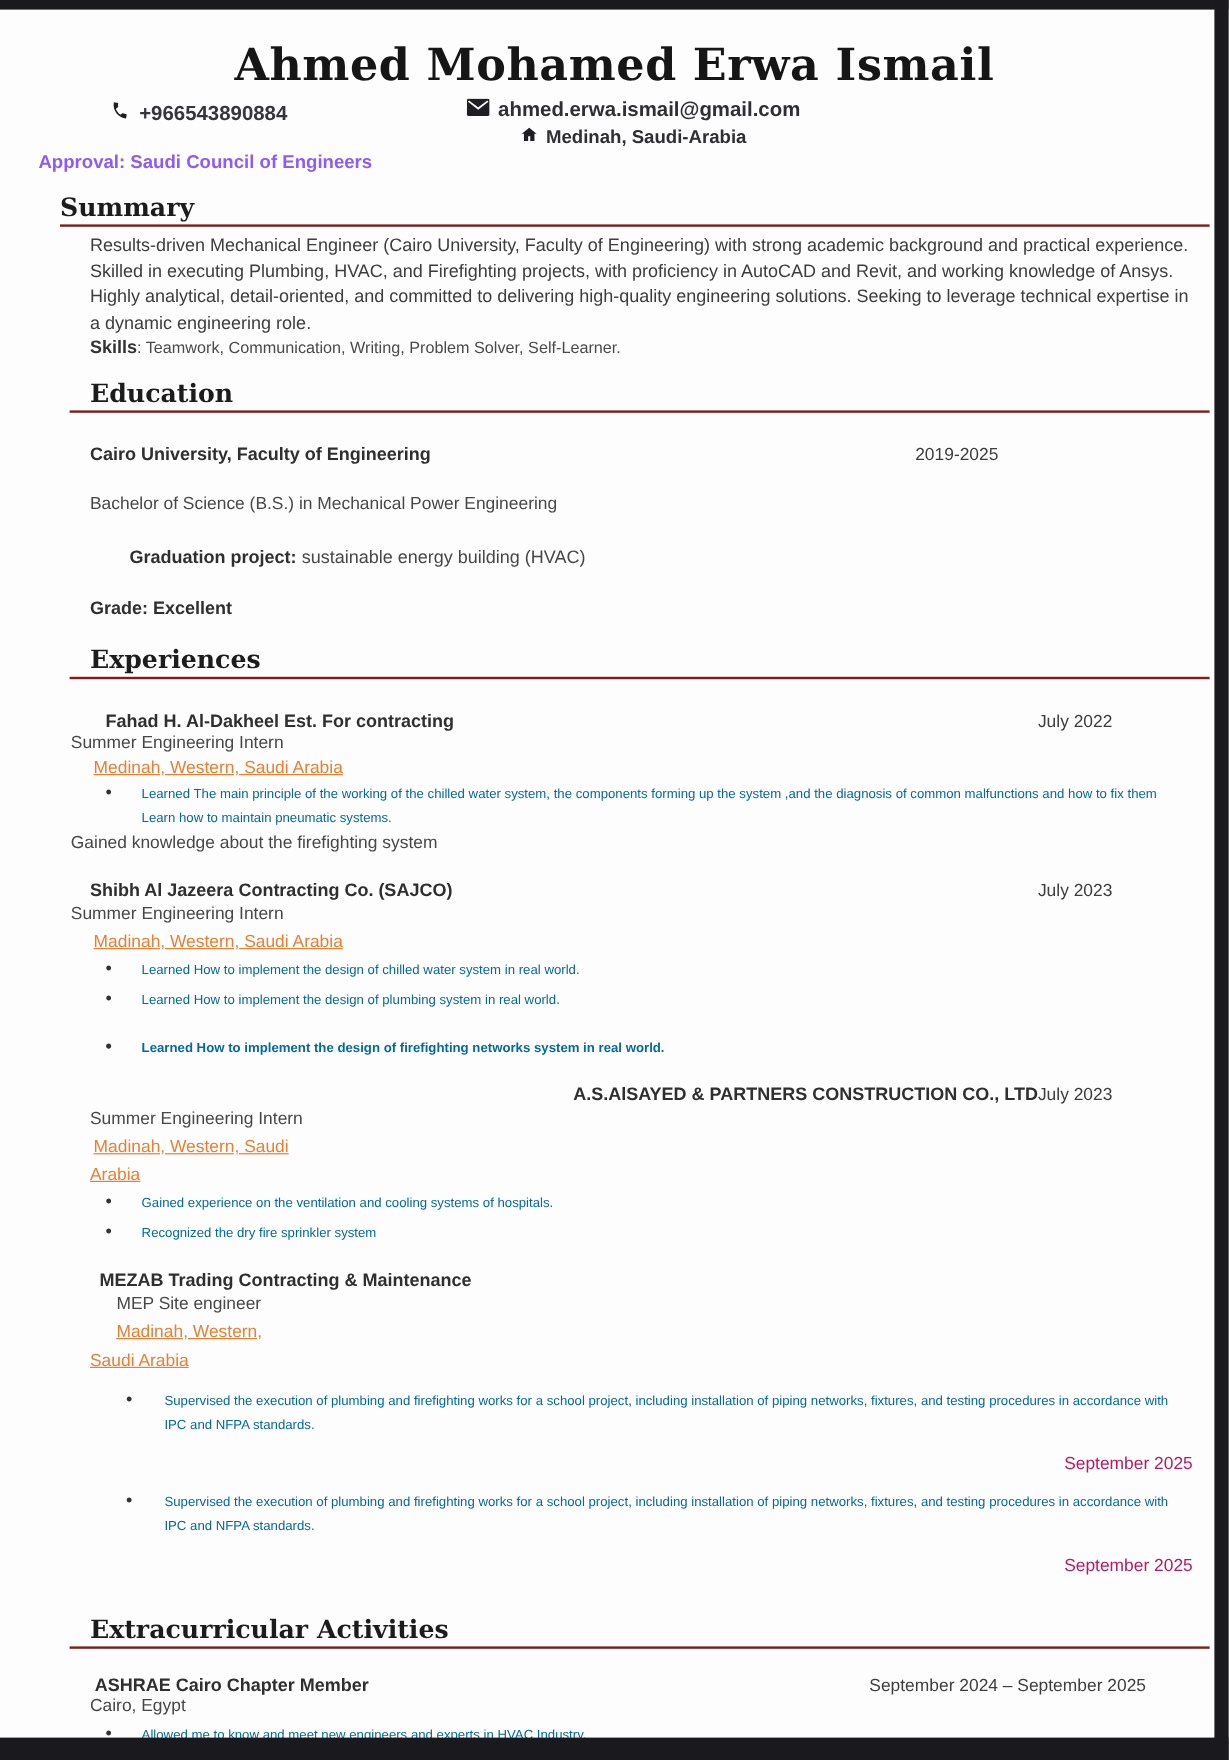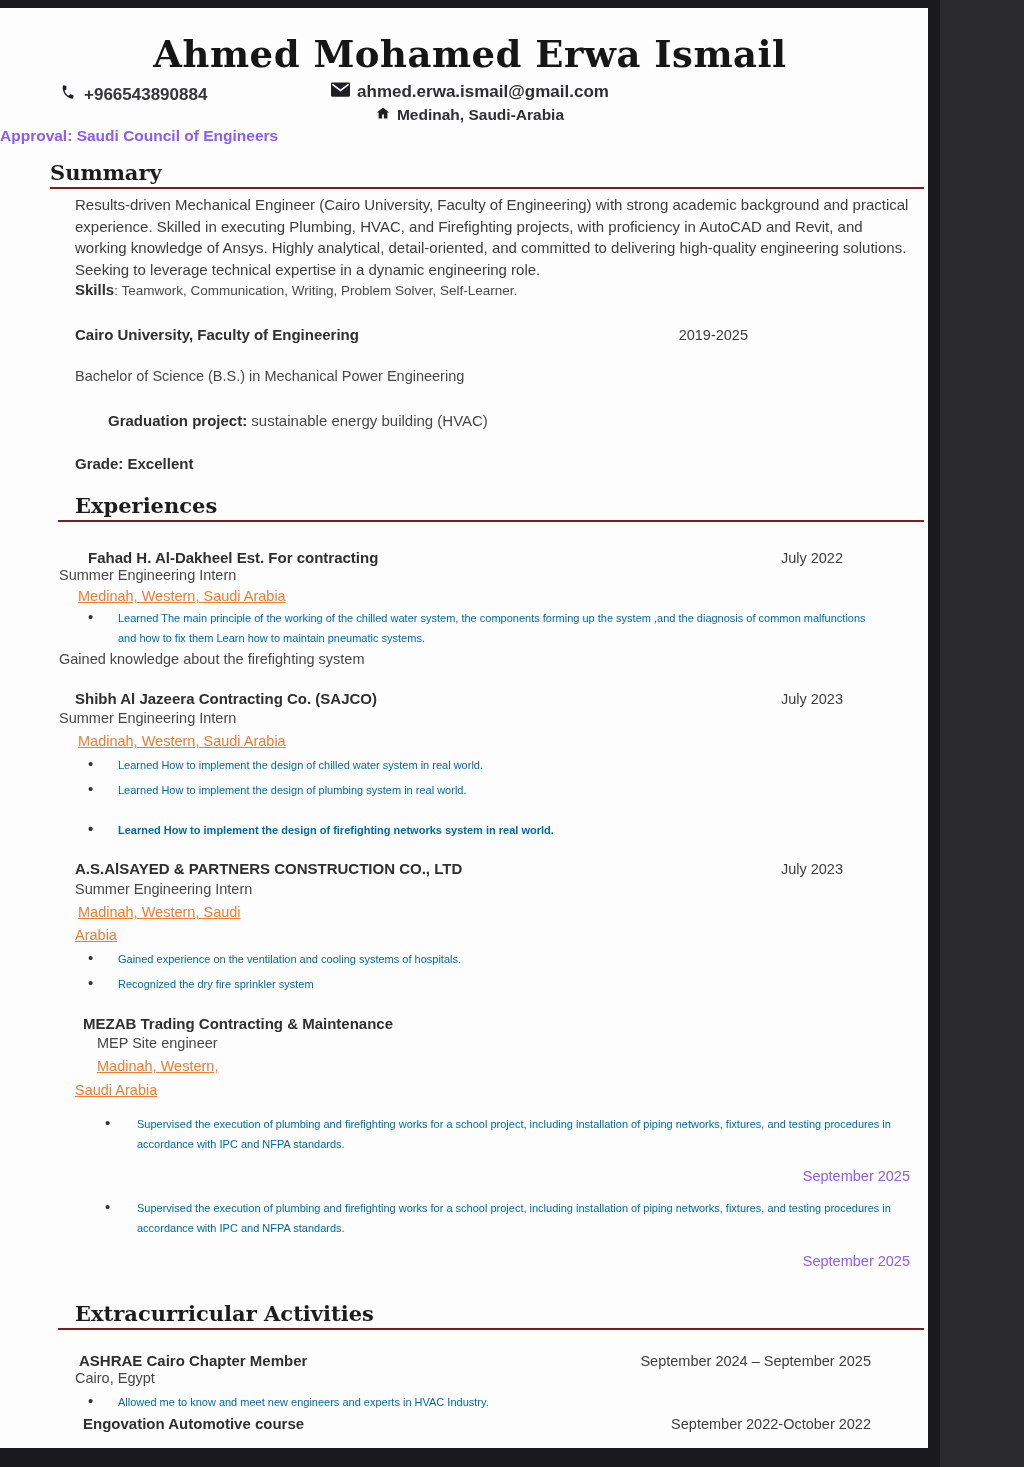--- a/index.html
+++ b/index.html
@@ -1,34 +1,34 @@
 <!DOCTYPE html>
 <html><head>
 <meta charset="utf-8">
 <style>
   * { margin:0; padding:0; box-sizing:border-box; }
   html,body { background:#2a2a2e; }
   .page {
-    position:relative; width:940px; height:1467px;
+    position:relative; width:1024px; height:1467px;
     background:#fdfdfd; overflow:hidden;
     font-family:"Liberation Sans", sans-serif;
     color:#3d3d3d;
   }
   .band { position:absolute; background:#1a1a1e; z-index:5; }
   .band-top { top:0; left:0; width:100%; height:8px; }
   .band-right { top:0; right:0; width:12px; height:100%; }
   .band-bottom { bottom:0; left:0; width:100%; height:19px; }
 
   
   .name {
     margin-top:32px; text-align:center;
     font-family:"DejaVu Serif", serif; font-weight:bold;
     font-size:37px; line-height:44px; color:#161616; letter-spacing:.5px;
   }
-  .contact { position:relative; margin-top:4px; }
+  .contact { position:relative; margin-top:4px;margin-left:32px; }
   .phone-row {
     position:absolute; left:60px; top:4px;
     display:flex; align-items:center; gap:8px;
     font-weight:bold; font-size:17px; color:#35353b;
   }
   .center-col { text-align:left; }
   .contact-line {
     display:flex; align-items:center; justify-content:center; gap:7px;
     font-weight:bold; color:#2e2e33;
   }
@@ -54,21 +54,21 @@
   .btitle { font-weight:bold; font-size:15px; color:#2f2f2f; }
   .date { font-size:14.5px; color:#3d3d3d; white-space:nowrap; }
   .plain { font-size:14.5px; line-height:19px; color:#474747; }
   .orange { color:#ED7D31; font-size:14.5px; line-height:19px;text-decoration:underline; }
 
   .bullet { position:relative; margin:2px 55px 2px 75px; padding-left:43px; font-size:11px; line-height:20px; color:#0369a1; }
   .bullet::before { content:"\2022"; position:absolute; left:13px; top:-1px; font-size:15px; color:#333; }
   .bullet.deep { margin:0 30px 0 75px; padding-left:62px; }
   .bullet.deep::before { left:30px; }
 
-  .date-right { text-align:right; margin-right:30px; font-size:14.5px; line-height:19px; color:#8b5cf6; }
+  .date-right { text-align:right; margin-right:30px; font-size:14.5px; line-height:19px; color:#be185d; }
 </style>
 </head>
 <body>
 
 <div class="page">
   <div class="band band-top"></div>
   <div class="band band-right"></div>
   <div class="band band-bottom"></div>
 
   <div class="name">Ahmed Mohamed Erwa Ismail</div>
@@ -101,20 +101,21 @@
         <span>Medinah,  Saudi-Arabia</span>
       </div>
       <div class="approval">Approval: Saudi Council of Engineers</div>
     </div>
   </div>
 
   <div class="sec-head flush" style="margin-top:13px;">Summary</div>
   <p class="para">Results-driven Mechanical Engineer (Cairo University, Faculty of Engineering) with strong academic background and practical experience. Skilled in executing Plumbing, HVAC, and Firefighting projects, with proficiency in AutoCAD and Revit, and working knowledge of Ansys. Highly analytical, detail-oriented, and committed to delivering high-quality engineering solutions. Seeking to leverage technical expertise in a dynamic engineering role.</p>
   <p class="skills-line"><b>Skills</b><span>: Teamwork, Communication, Writing, Problem Solver, Self-Learner.</span></p>
 
+  <div class="sec-head" style="margin-top:16px;"><span class="ind">Education</span></div>
   <div class="row" style="margin-top:26px; margin-left:75px;">
     <span class="btitle">Cairo University, Faculty of Engineering</span>
     <span class="date" style="margin-right:162px;">2019-2025</span>
   </div>
   <div class="plain" style="margin:24px 30px 0 75px;">Bachelor of Science (B.S.) in Mechanical Power Engineering</div>
   <div class="plain" style="margin:25px 30px 0 108px; font-size:15px;"><b style="color:#2f2f2f;">Graduation project:</b><span> sustainable energy building (HVAC)</span></div>
   <div class="btitle" style="margin:25px 30px 0 75px;">Grade: Excellent</div>
 
   <div class="sec-head" style="margin-top:21px;"><span class="ind">Experiences</span></div>
 
@@ -130,21 +131,21 @@
   <div class="row" style="margin-top:21px; margin-left:75px;">
     <span class="btitle">Shibh Al Jazeera Contracting Co. (SAJCO)</span>
     <span class="date" style="margin-right:67px;">July 2023</span>
   </div>
   <div class="plain" style="margin-left:59px; margin-top:2px;">Summer Engineering Intern</div>
   <div class="orange" style="margin:4px 0 0 78px;">Madinah, Western, Saudi Arabia</div>
   <div class="bullet" style="margin-top:4px;">Learned How to implement the design of chilled water system in real world.</div>
   <div class="bullet" style="margin-top:5px;">Learned How to implement the design of  plumbing system in real world.</div>
   <div class="bullet" style="margin-top:20px;font-weight:bold;">Learned How to implement the design of  firefighting networks system in real world.</div>
 
-  <div class="row" style="margin-top:20px; margin-left:75px;">
+  <div class="row" style="margin-top:20px; margin-left:75px;justify-content:flex-end;">
     <span class="btitle">A.S.AlSAYED &amp; PARTNERS CONSTRUCTION CO., LTD</span>
     <span class="date" style="margin-right:67px;">July 2023</span>
   </div>
   <div class="plain" style="margin-left:75px; margin-top:3px;">Summer Engineering Intern</div>
   <div class="orange" style="margin:4px 0 0 78px;">Madinah, Western, Saudi</div>
   <div class="orange" style="margin:4px 0 0 75px;">Arabia</div>
   <div class="bullet" style="margin-top:4px;">Gained experience on the ventilation and cooling systems of hospitals.</div>
   <div class="bullet" style="margin-top:5px;">Recognized the dry fire sprinkler system</div>
 
   <div class="btitle" style="margin:21px 30px 0 83px;">MEZAB Trading Contracting &amp; Maintenance</div>

